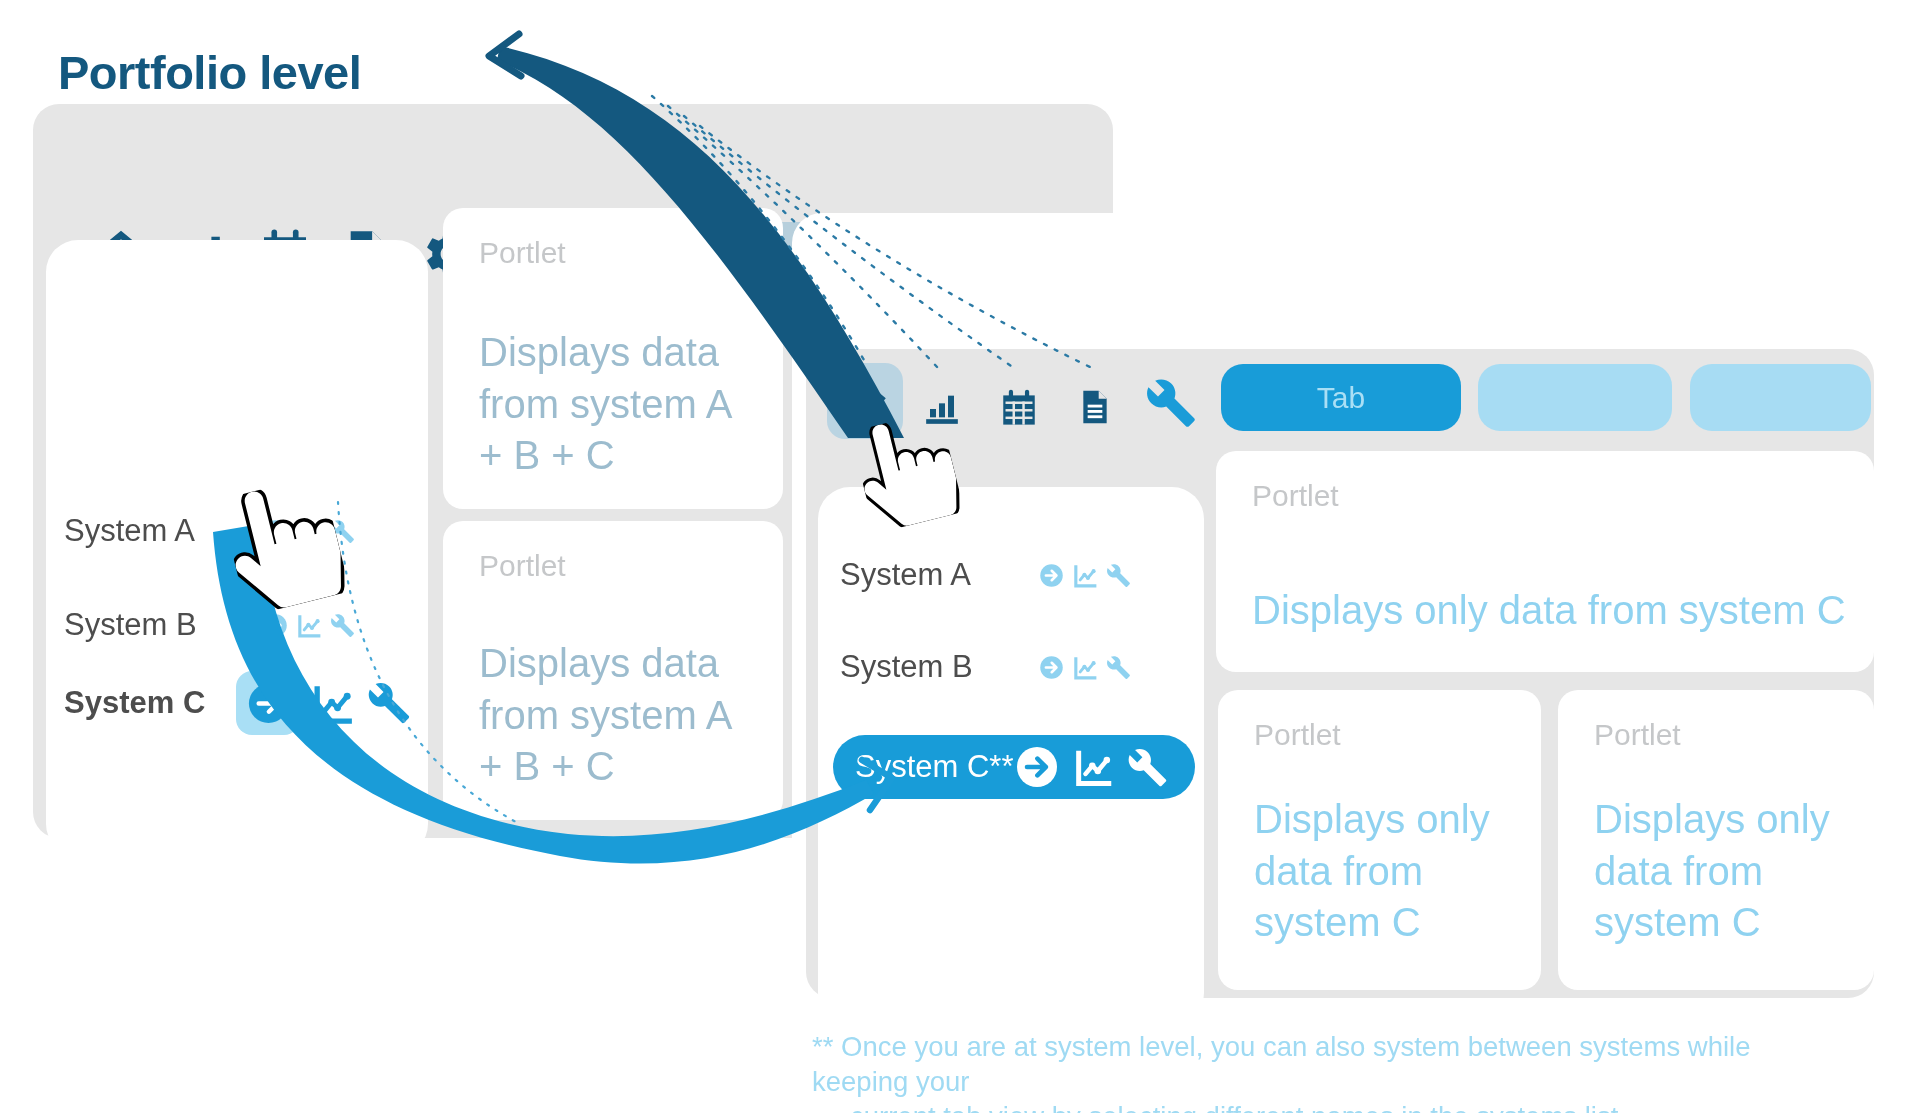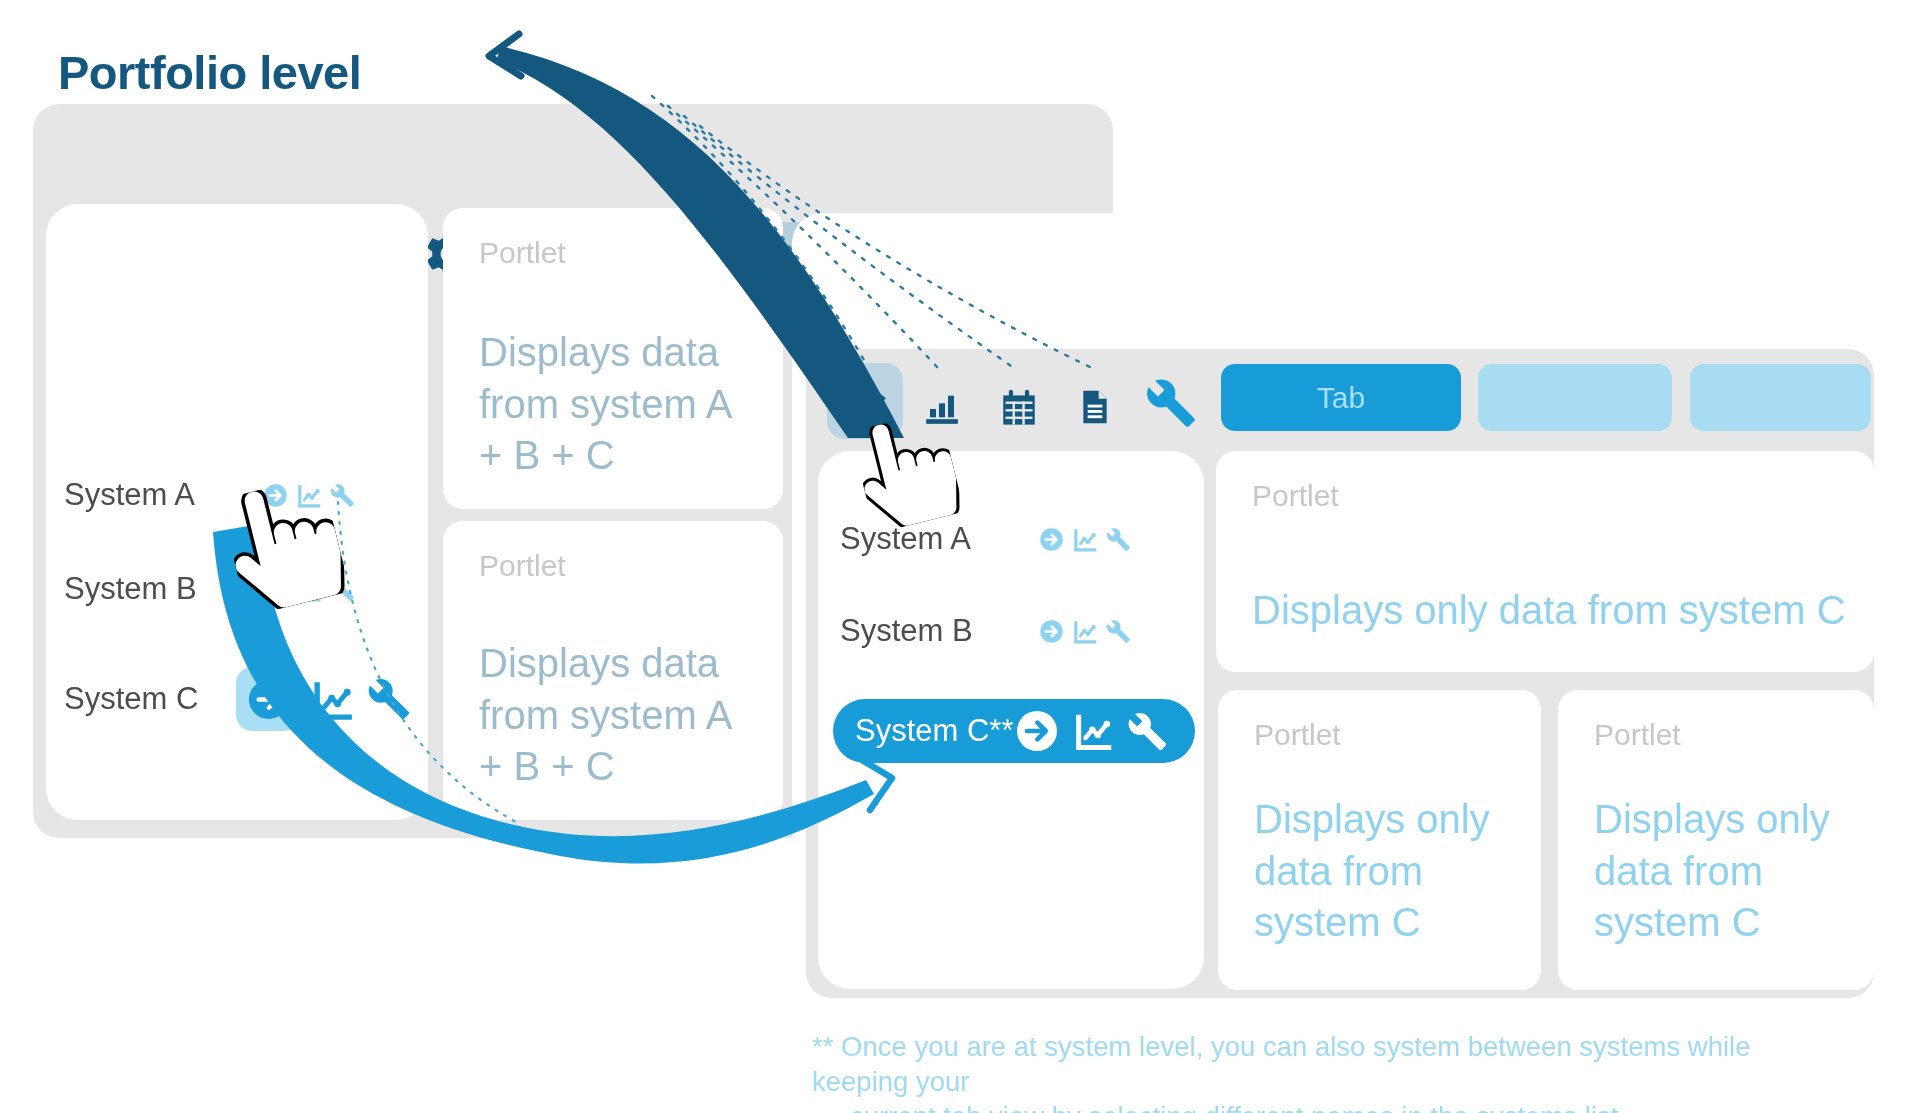--- a/index.html
+++ b/index.html
@@ -20,31 +20,31 @@
 
   
   .p-toolbar{position:absolute;left:60px;top:122px;display:flex;align-items:center;gap:26px;}
   .p-toolbar .icon{width:56px;height:56px;}
   .s-home-hl{position:absolute;left:21px;top:14px;width:76px;height:76px;border-radius:18px;background:#BAD4E2;
              display:flex;align-items:center;justify-content:center;}
   .s-home-hl .icon{width:48px;height:48px;}
   .s-tool{position:absolute;}
 
   
-  .tab{position:absolute;border-radius:14px;display:flex;align-items:center;justify-content:center;
+  .tab{position:absolute;border-radius:22px;display:flex;align-items:center;justify-content:center;
        font-size:30px;}
   .tab.p-active{left:447px;top:118px;width:237px;height:68px;background:#14587F;color:#8BA2B0;}
   .tab.p-i1{left:700px;top:118px;width:196px;height:68px;background:#B7CFDC;}
   .tab.p-i2{left:912px;top:118px;width:196px;height:68px;background:#B7CFDC;}
   .tab.s-active{left:415px;top:15px;width:240px;height:67px;background:#189CD8;color:#A9DFF5;}
   .tab.s-i1{left:672px;top:15px;width:194px;height:67px;background:#A7DCF3;}
   .tab.s-i2{left:884px;top:15px;width:181px;height:67px;background:#A7DCF3;}
 
   
-  .sidebar{position:absolute;background:#fff;border-radius:32px;}
+  .sidebar{position:absolute;background:#fff;border-radius:32px;margin-top:36px;}
   .p-sidebar{left:13px;top:100px;width:382px;height:616px;}
   .s-sidebar{left:12px;top:102px;width:386px;height:538px;}
   .sys-row{position:absolute;left:18px;right:10px;height:66px;display:flex;align-items:center;}
   .row-label{font-size:31px;color:#4D4D4D;}
   .row-icons{position:absolute;display:flex;align-items:center;gap:6px;}
   .row-icons .icon.sm-ac{width:27px;height:27px;}
   .row-icons .icon.sm-ch{width:29px;height:29px;}
   .row-icons .icon.sm-wr{width:25px;height:25px;}
   .arrow-btn{width:64px;height:64px;border-radius:16px;background:#A9DFF5;display:flex;align-items:center;justify-content:center;}
   .arrow-btn .icon{width:47px;height:47px;}
@@ -215,21 +215,21 @@
                 <use href="#i-chartline"></use>
               </svg>
             </span>
           <span class="icon sm-wr lt">
               <svg>
                 <use href="#i-wrench"></use>
               </svg>
             </span>
         </span>
       </div>
-      <div class="sys-row" style="top:460px;height:70px;">
+      <div class="sys-row" style="top:428px;height:70px;font-weight:bold;">
         <span class="row-label">System C</span>
         <span class="row-c-icons">
           <span class="arrow-btn">
             <span class="icon md">
                 <svg>
                   <use href="#i-arrowcirc"></use>
                 </svg>
               </span>
           </span>
           <span class="icon bg-ch md">

